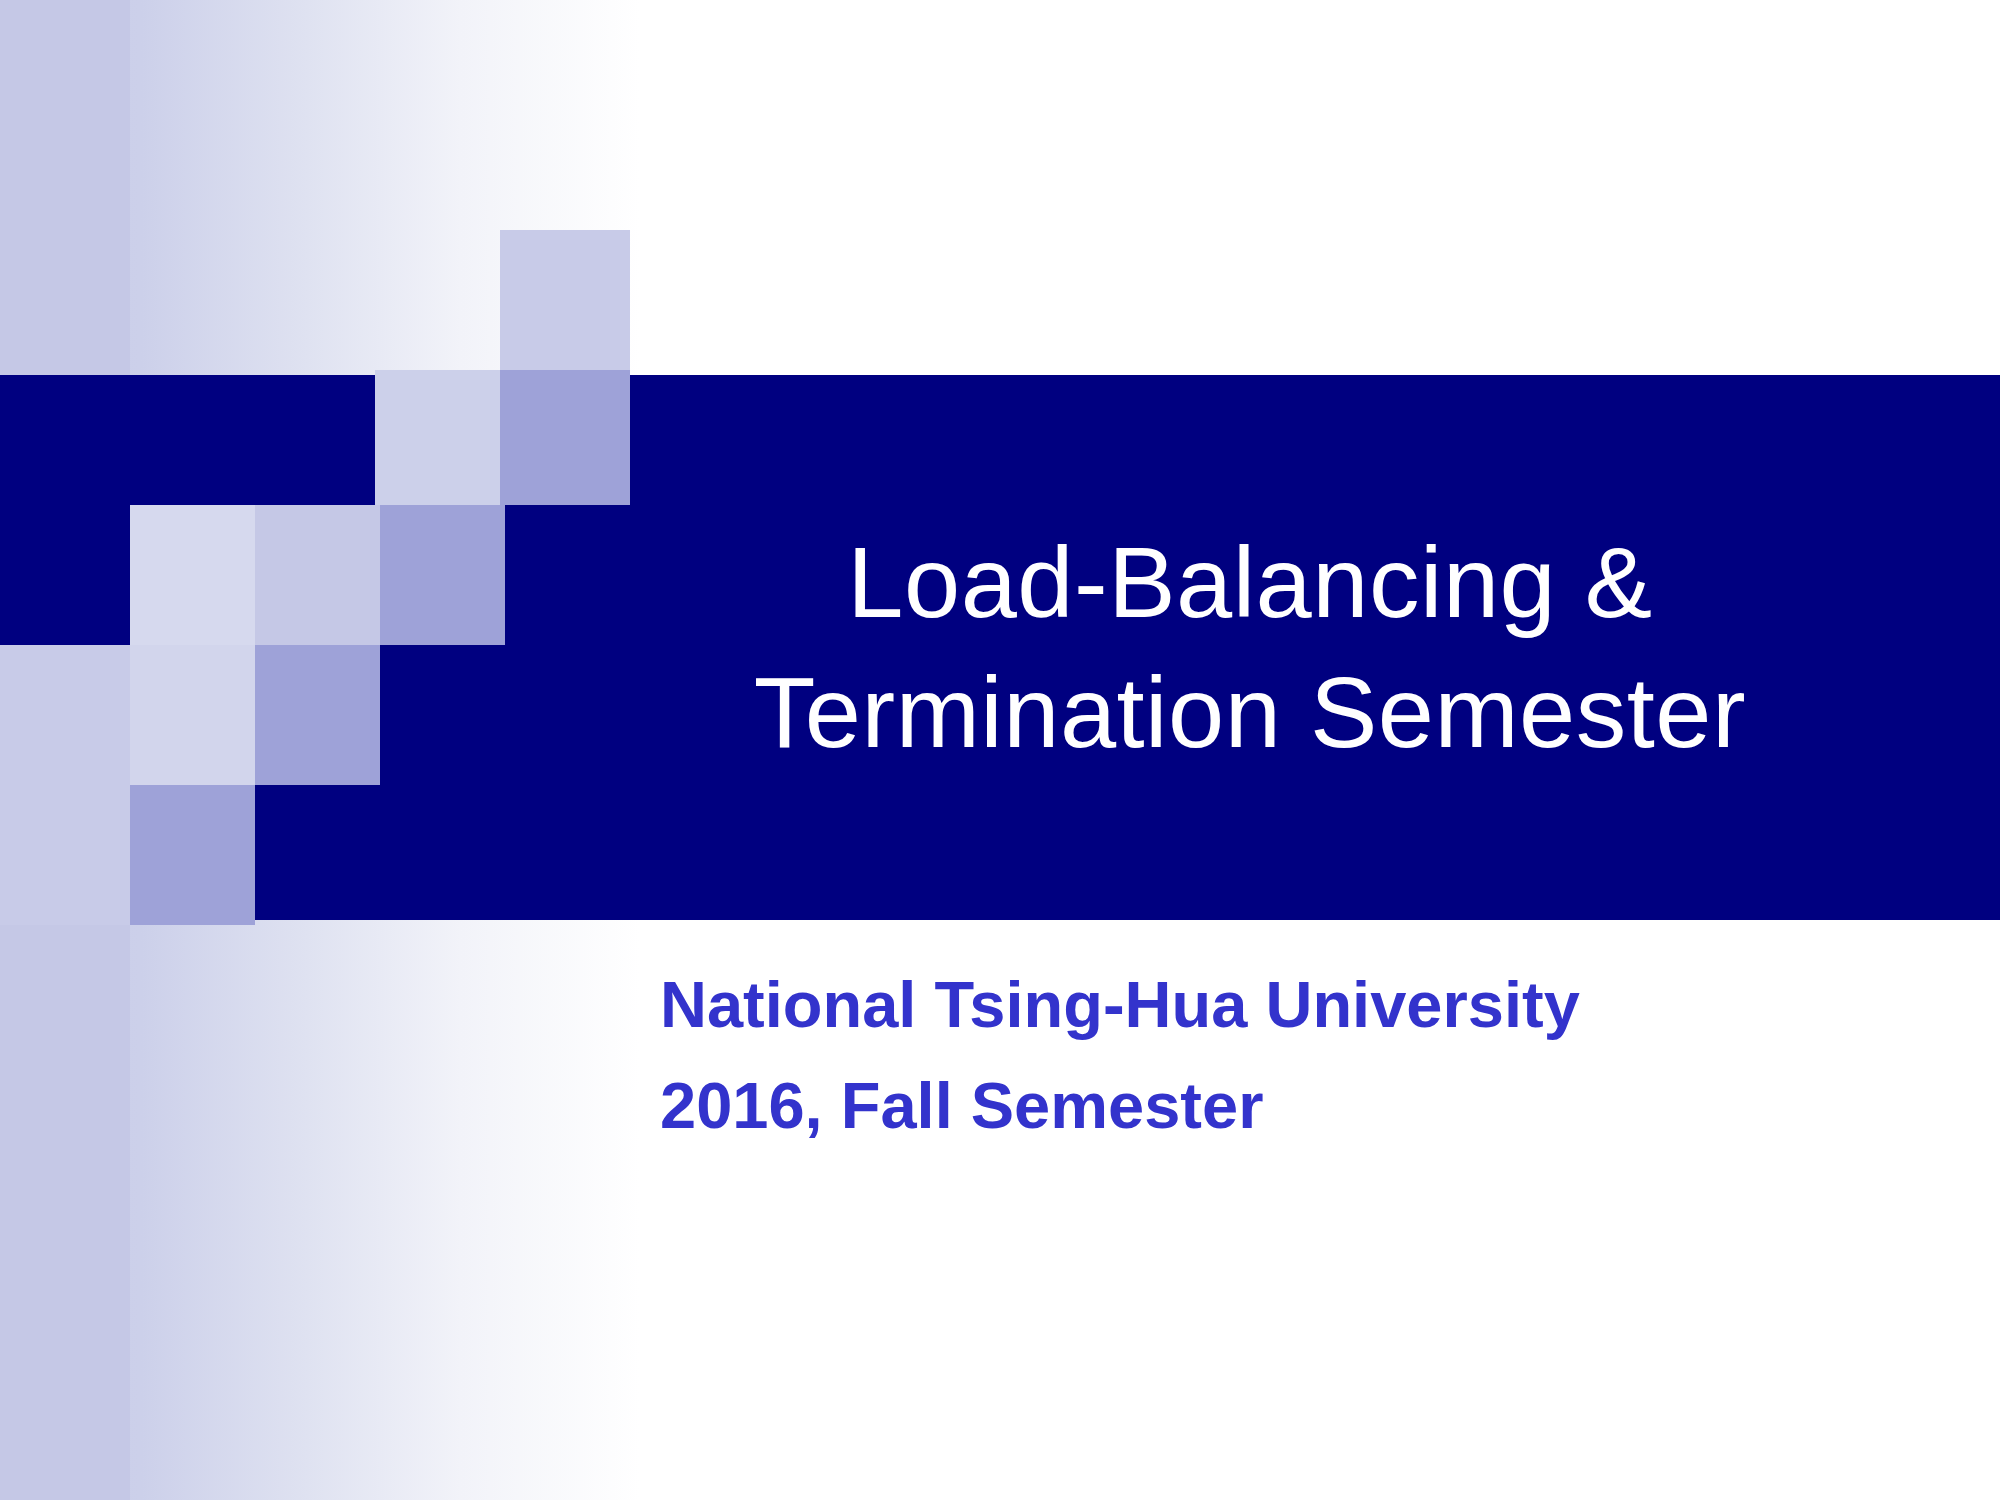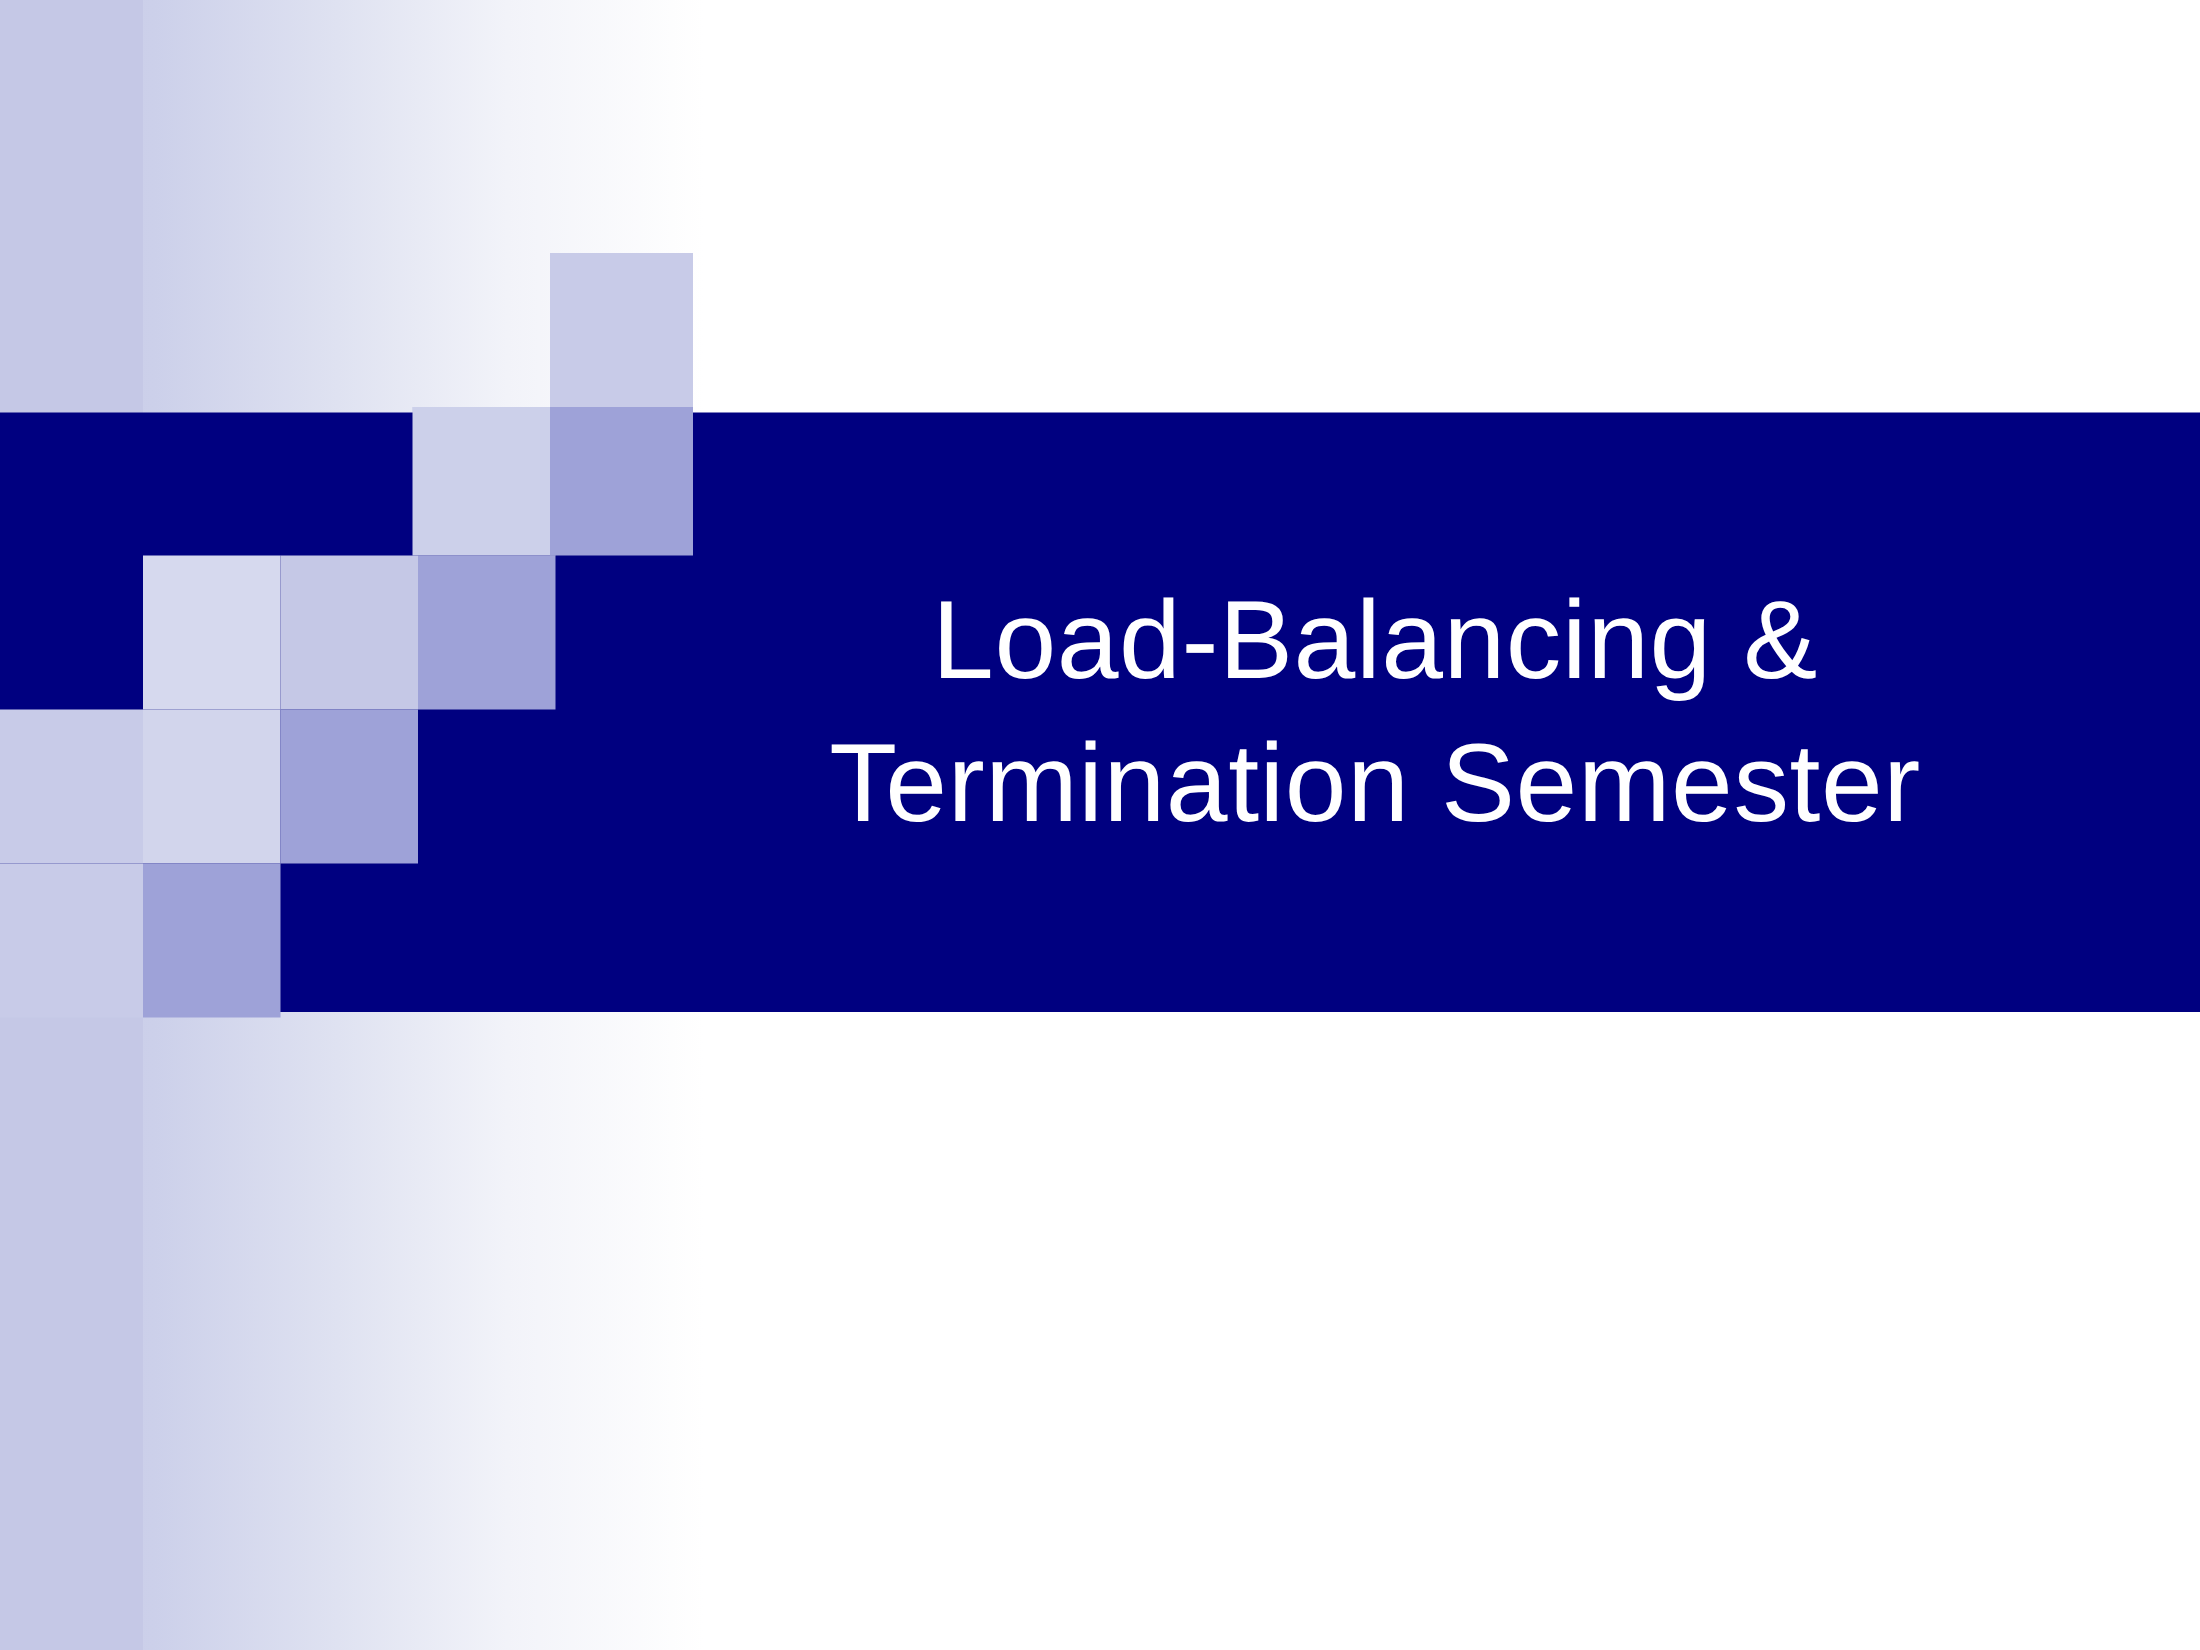--- a/index.html
+++ b/index.html
@@ -118,14 +118,18 @@
 
   <div class="sq" style="left:500px; top:230px; width:130px; height:145px; background:#c8cbe8;"></div>
   <div class="sq" style="left:375px; top:370px; width:130px; height:135px; background:#ccd0ea;"></div>
   <div class="sq" style="left:500px; top:370px; width:130px; height:135px; background:#9ea2d8;"></div>
 
   <div class="title-text">
     <span class="title-line">Load-Balancing &amp;</span>
     <span class="title-line">Termination Semester</span>
   </div>
 
+  <div class="subtitle">
+    <span class="subtitle-line">National Tsing-Hua University</span>
+    <span class="subtitle-line">2016, Fall Semester</span>
+  </div>
 
 </div>
 
 </body></html>

